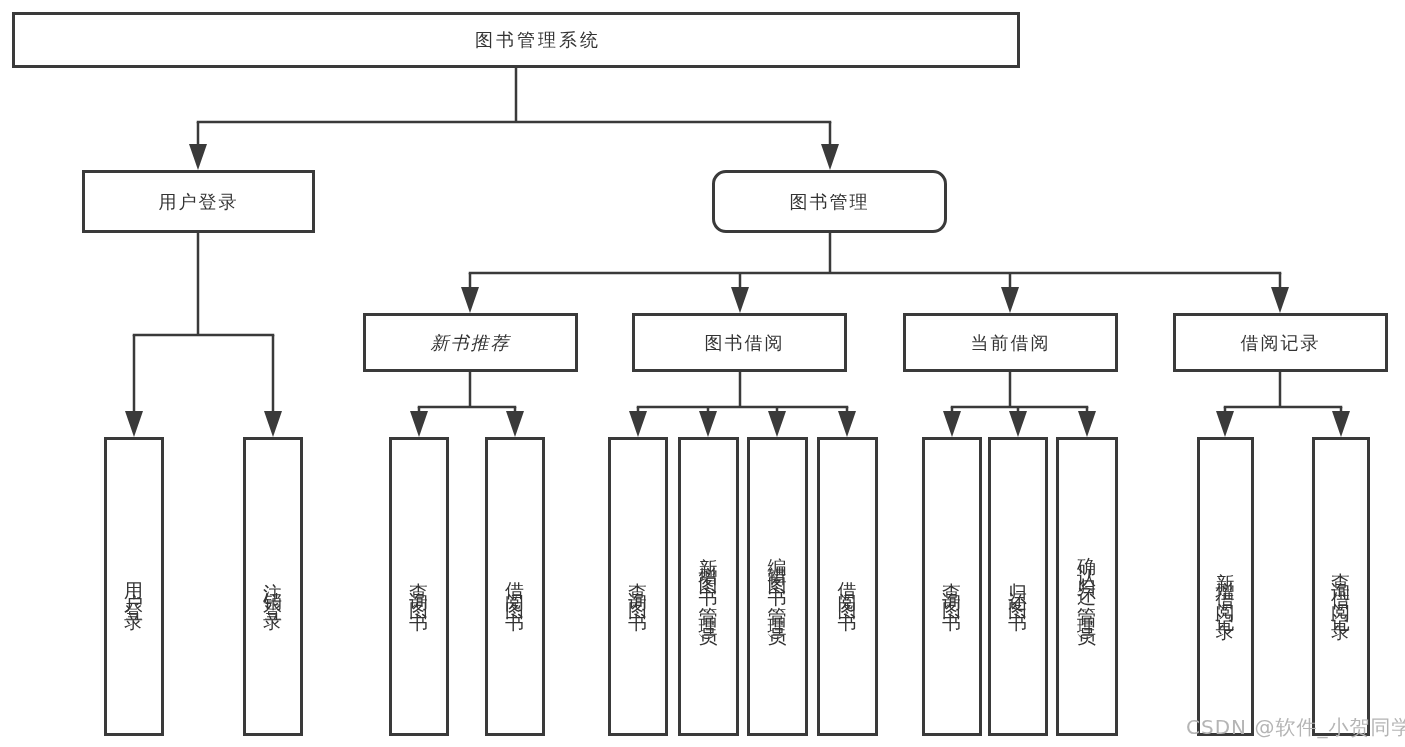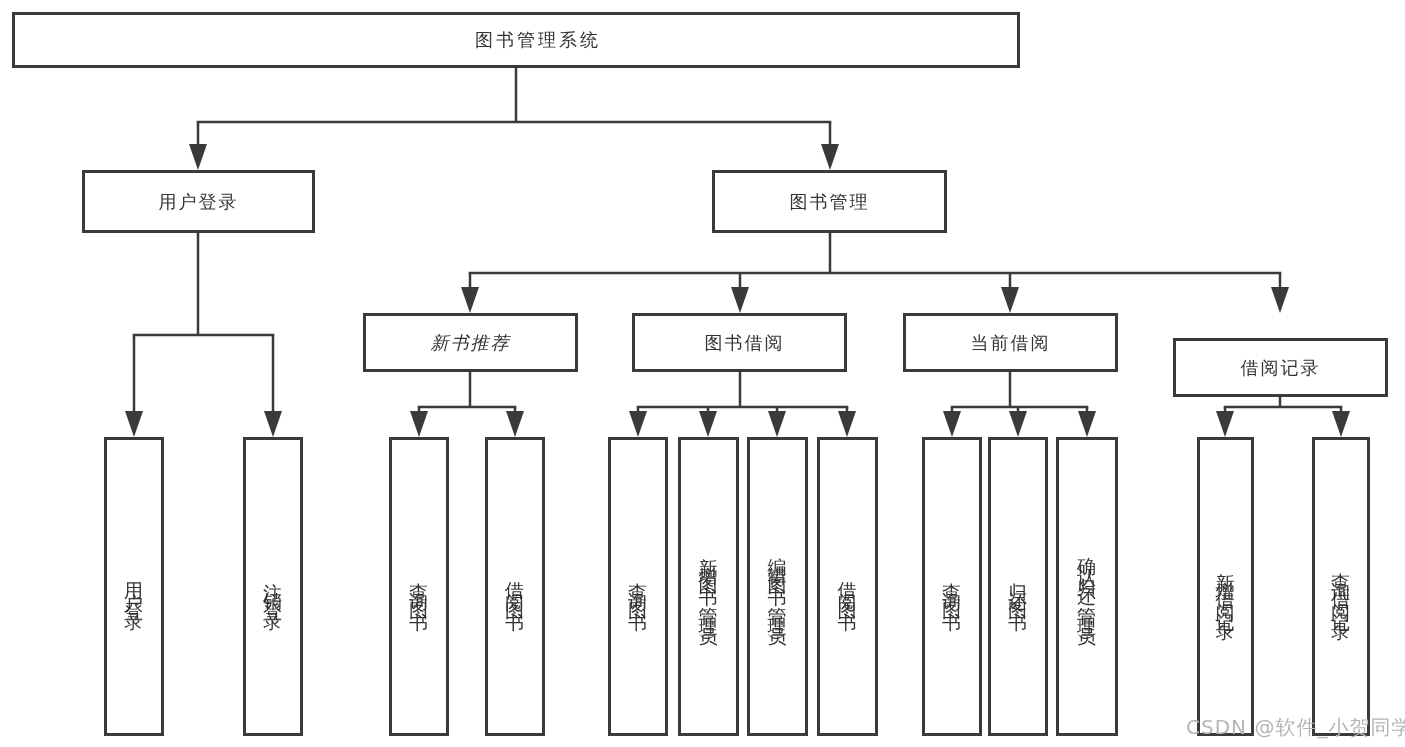--- a/index.html
+++ b/index.html
@@ -138,34 +138,34 @@
     </g>
   </svg>
 
   <div class="box hbox root-box" style="left:12px; top:12px; width:1008px; height:56px;padding-left:44px;">
     <span>图书管理系统</span>
   </div>
 
   <div class="box hbox" style="left:82px; top:170px; width:233px; height:63px;">
     <span>用户登录</span>
   </div>
-  <div class="box hbox" style="left:712px; top:170px; width:235px; height:63px;">
+  <div class="box hbox" style="left:712px; top:170px; width:235px; height:63px;border-radius:14px;">
     <span>图书管理</span>
   </div>
 
   <div class="box hbox" style="left:363px; top:313px; width:215px; height:59px;font-style:italic;">
     <span>新书推荐</span>
   </div>
   <div class="box hbox" style="left:632px; top:313px; width:215px; height:59px;padding-left:10px;">
     <span>图书借阅</span>
   </div>
   <div class="box hbox" style="left:903px; top:313px; width:215px; height:59px;">
     <span>当前借阅</span>
   </div>
-  <div class="box hbox" style="left:1173px; top:313px; width:215px; height:59px;margin-top:25px;">
+  <div class="box hbox" style="left:1173px; top:313px; width:215px; height:59px;">
     <span>借阅记录</span>
   </div>
 
   <div class="box vbox" style="left:104px;">
     <span>用户登录</span>
   </div>
   <div class="box vbox" style="left:243px;">
     <span>注销登录</span>
   </div>
 

